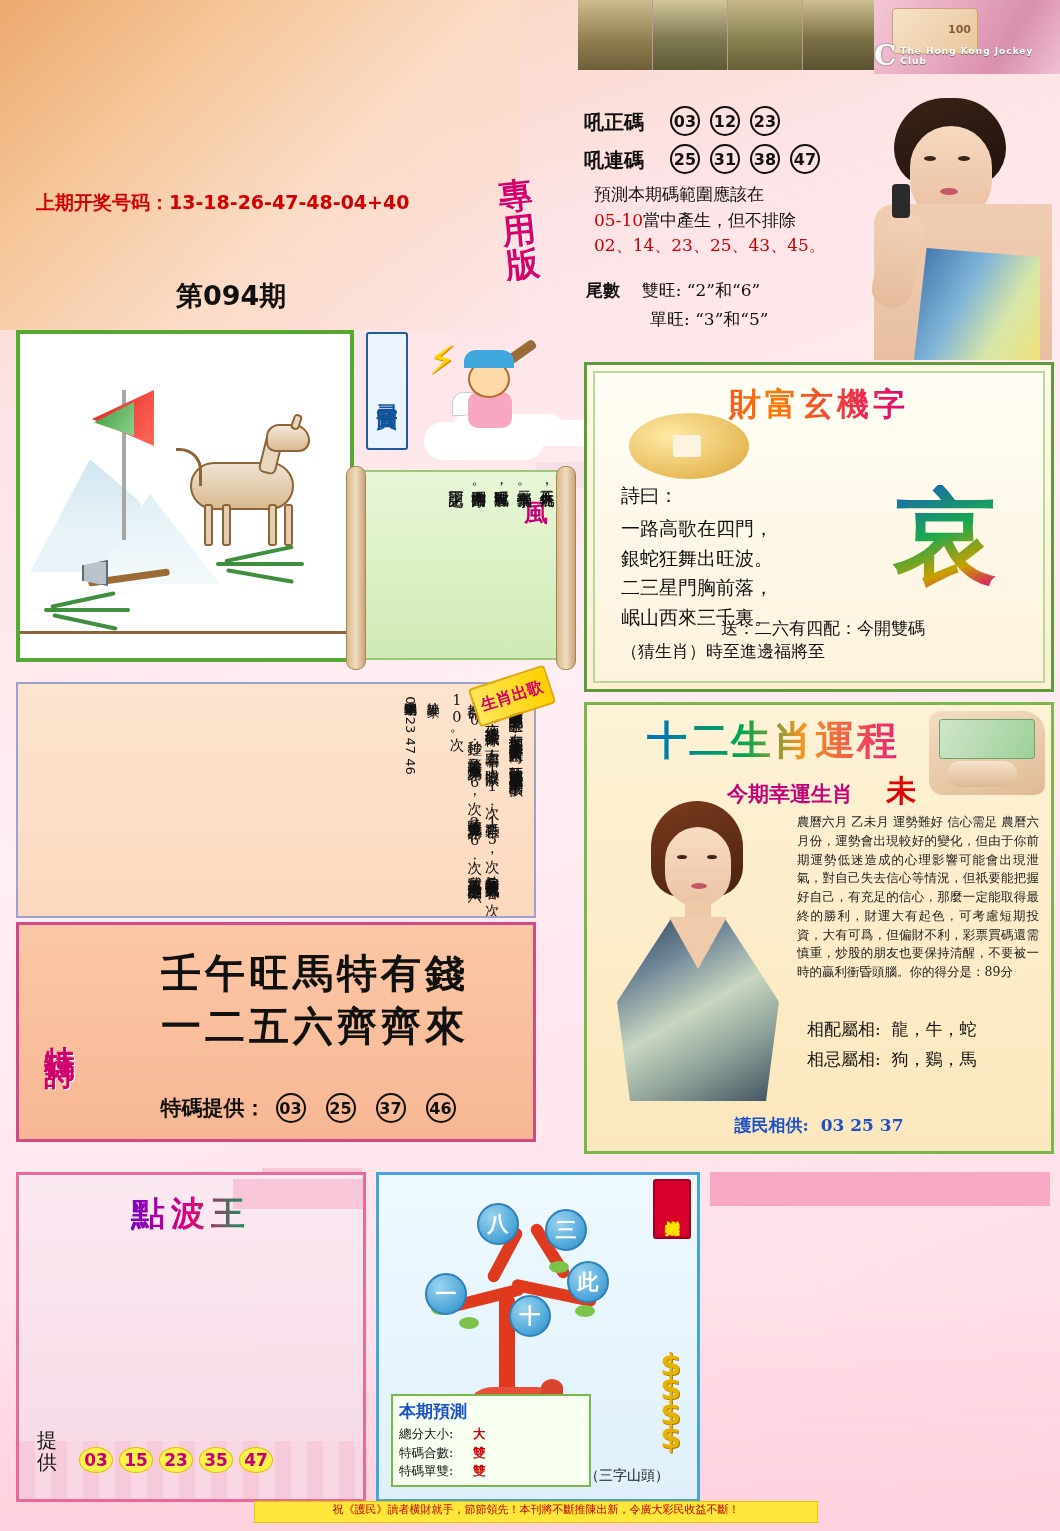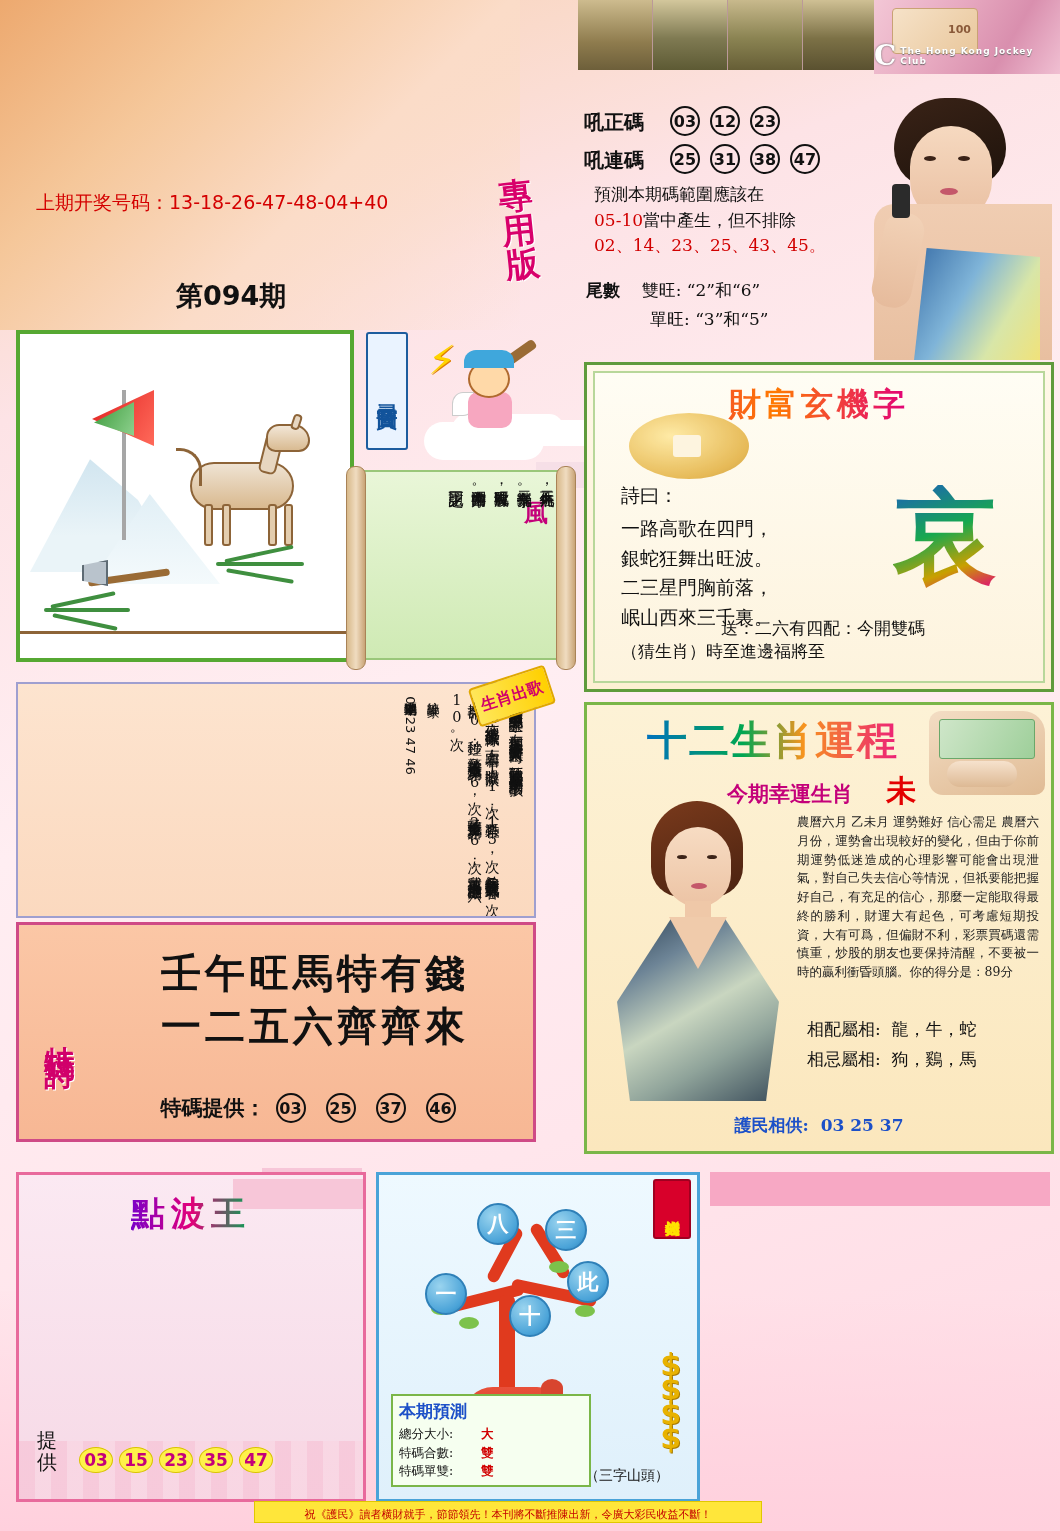--- a/index.html
+++ b/index.html
@@ -29,21 +29,21 @@
      background:linear-gradient(120deg,#f3c7d6,#e7a9c0 40%,#d98fae 70%,#f0bfd2);}
   .tb-money .note{position:absolute;left:18px;top:8px;width:86px;height:46px;border-radius:4px;
      background:linear-gradient(135deg,#f6e2c8,#e9c79c);border:1px solid #c9a275;}
   .tb-money .note:after{content:"100";position:absolute;right:6px;top:14px;font-size:11px;color:#8a5a3a;font-weight:bold;}
   .tb-logo{position:absolute;right:4px;bottom:2px;display:flex;align-items:center;gap:4px;}
   .tb-logo .c{font-family:"DejaVu Serif","Liberation Serif",serif;font-size:28px;color:#fff;font-weight:bold;
      text-shadow:0 0 2px #555;}
   .tb-logo .txt{font-size:9px;color:#fff;letter-spacing:1px;font-weight:bold;text-shadow:0 1px 1px #666;}
 
   
-  .last-draw{position:absolute;left:36px;top:190px;font-size:19px;font-weight:normal;color:#d40000;
+  .last-draw{position:absolute;left:36px;top:190px;font-size:19px;font-weight:bold;color:#d40000;
      font-family:"DejaVu Sans","Liberation Sans",sans-serif;letter-spacing:0px;}
   .issue{position:absolute;left:176px;top:278px;font-size:27px;font-weight:bold;color:#111;}
 
   
   .special-edition{position:absolute;left:486px;top:178px;width:66px;height:160px;}
   .special-edition .ch{font-size:34px;font-weight:bold;color:#d8006b;
      font-family:"DejaVu Serif","Liberation Serif",serif;line-height:1.02;text-align:center;
      text-shadow:1px 1px 0 #fff;transform:rotate(-6deg);}
 
   
@@ -273,35 +273,35 @@
   .pig .ear{position:absolute;left:78px;top:-8px;width:22px;height:18px;border-radius:50% 50% 0 0;background:#d8452f;}
   .pig .eye{position:absolute;left:84px;top:16px;width:7px;height:7px;border-radius:50%;background:#4a1208;}
   .pig .leg{position:absolute;bottom:-14px;width:14px;height:18px;background:#c8341f;border-radius:0 0 5px 5px;}
   .pig .leg.a{left:16px;} .pig .leg.b{left:78px;}
   .dollars{position:absolute;right:16px;bottom:48px;}
   .dollars div{font-size:30px;font-weight:bold;color:#e8b200;text-shadow:1px 1px 0 #a87a00;line-height:0.82;}
   .pred-box{position:absolute;left:12px;bottom:12px;width:200px;border:2px solid #7ab648;background:#f6fff0;padding:4px 6px;}
   .pred-box .ttl{font-size:17px;font-weight:bold;color:#1c50c8;margin-bottom:2px;
      font-family:"DejaVu Serif","Liberation Serif",serif;}
   .pred-box .r{display:flex;font-size:12.5px;color:#111;line-height:1.5;
-     font-family:"DejaVu Serif","Liberation Serif",serif;gap:8px;}
+     font-family:"DejaVu Serif","Liberation Serif",serif;}
   .pred-box .r .k{width:74px;}
   .pred-box .r .v{color:#d10000;font-weight:bold;}
   .tree-cap{position:absolute;right:28px;bottom:14px;font-size:14px;color:#111;
      font-family:"DejaVu Serif","Liberation Serif",serif;}
 
   
   .pinkblock{position:absolute;background:#f7a8c4;}
   .pb1{left:710px;top:1172px;width:340px;height:34px;}
   .pb2{left:262px;top:1168px;width:100px;height:30px;background:#f7c6d8;}
   .pb3{left:536px;top:462px;width:112px;height:26px;background:#f6dfe7;}
 
   
-  .footer{position:absolute;left:254px;bottom:8px;width:508px;height:22px;background:#ffe63a;border:1px solid #e0c800;
-     display:flex;align-items:flex-end;justify-content:center;}
+  .footer{position:absolute;left:254px;bottom:8px;width:564px;height:22px;background:#ffe63a;border:1px solid #e0c800;
+     display:flex;align-items:flex-start;justify-content:center;}
   .footer span{font-size:11px;color:#c40000;font-family:"DejaVu Serif","Liberation Serif",serif;}
 </style>
 </head>
 <body>
 
 <div class="bg-base"></div>
 <div class="bg-left-wash"></div>
 <div class="bg-bottom-wash"></div>
 
 <div class="topbanner">

